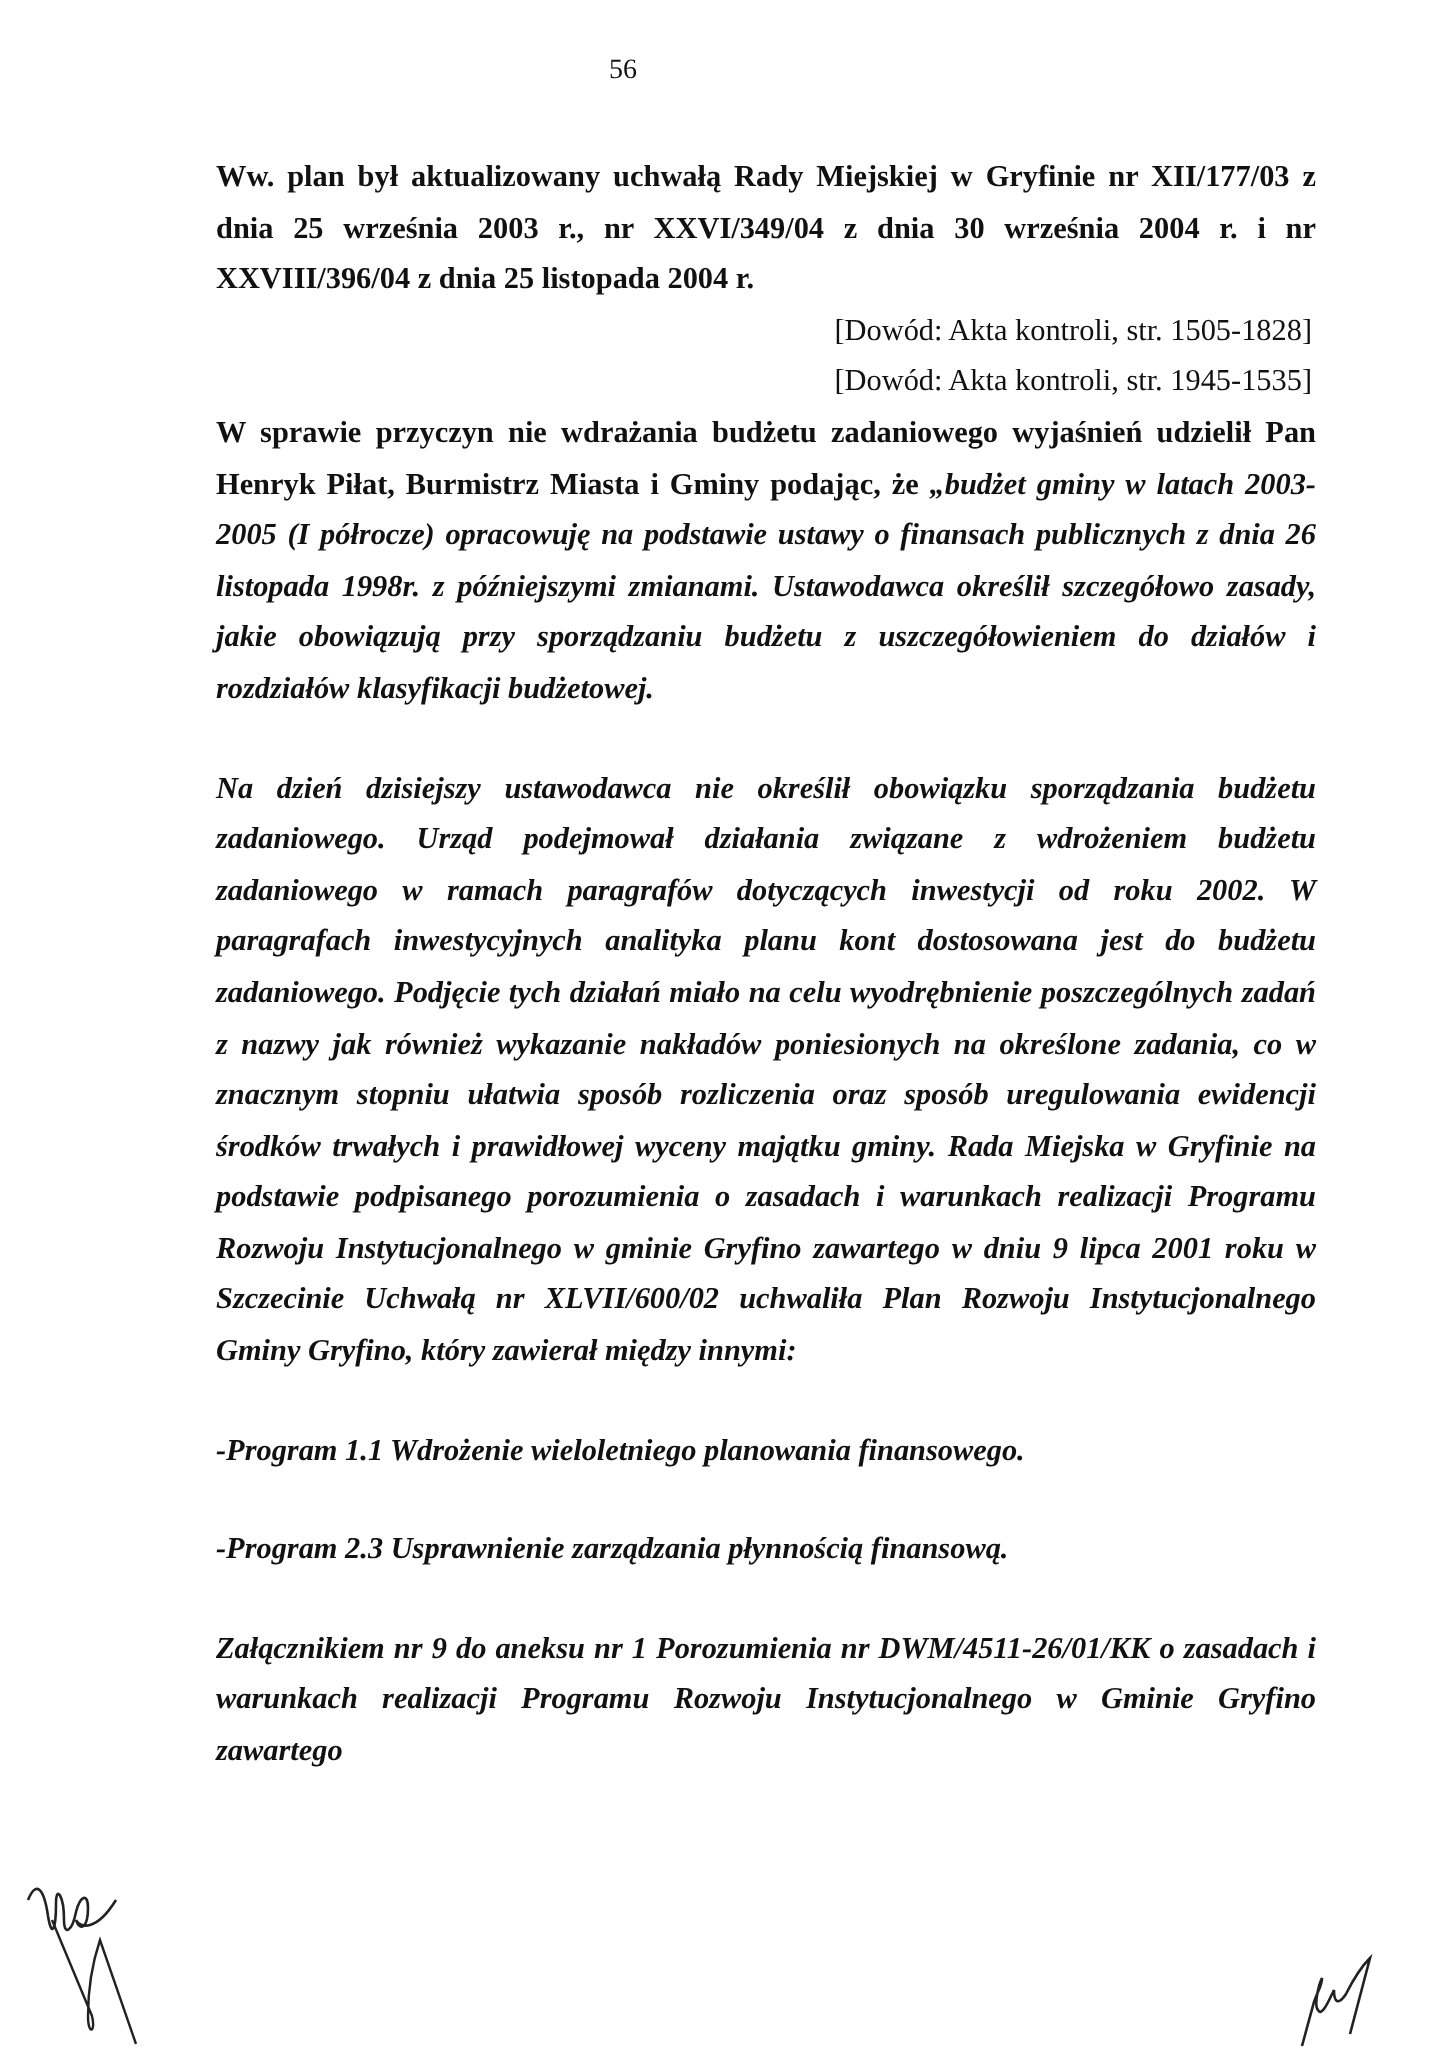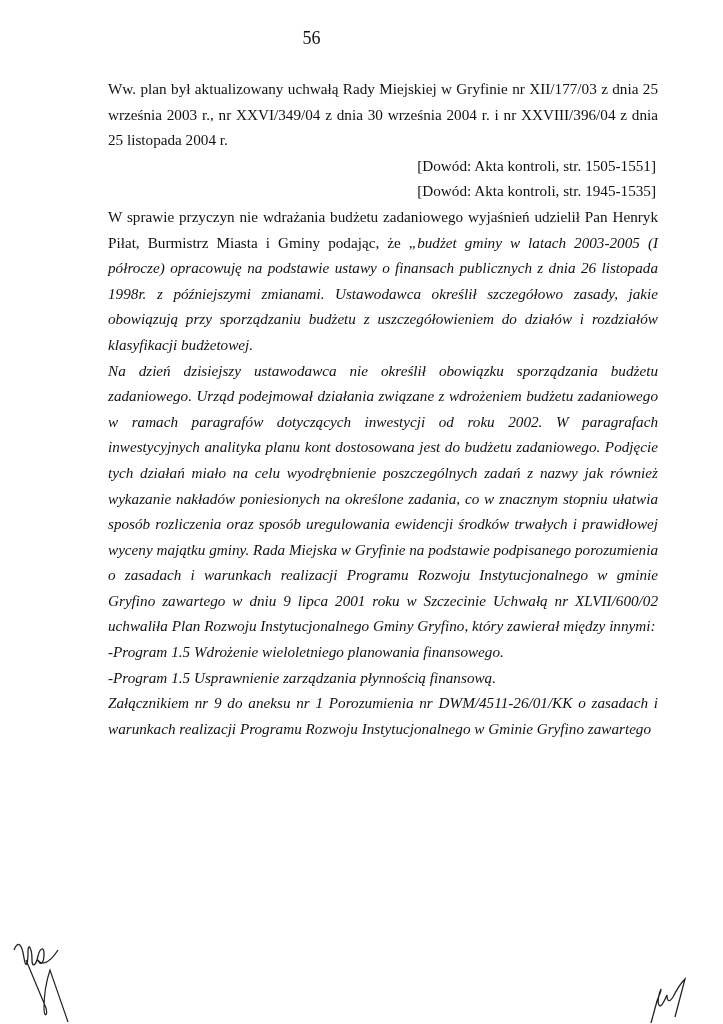--- a/index.html
+++ b/index.html
@@ -14,61 +14,62 @@
       overflow: hidden;
       font-family: "Liberation Serif", "DejaVu Serif", serif;
       color: #111111;
     }
     .page-number {
       position: absolute;
       top: 28px;
       left: 0;
       width: 623px;
       text-align: center;
-      font-size: 18px;
+      font-size: 14px;
       font-weight: normal;
     }
     .body-text {
       position: absolute;
       top: 76px;
       left: 108px;
       width: 550px;
       font-size: 15.2px;
       line-height: 25.6px;
     }
     .para {
       margin: 0;
       text-align: justify;
       text-align-last: left;
+      font-weight: bold;
     }
     .evidence {
       margin: 0;
       text-align: right;
       padding-right: 2px;
     }
-    .italic { font-style: italic; }
+    .italic { font-style: italic; margin-top: 24px; }
     .sig {
       position: absolute;
     }
     .sig-left { left: 10px; top: 930px; }
     .sig-right { left: 645px; top: 975px; }
   </style>
 </head>
 <body>
 
 <div class="page-number">56</div>
 
 <div class="body-text">
   <p class="para">Ww. plan był aktualizowany uchwałą Rady Miejskiej w Gryfinie nr XII/177/03 z dnia 25 września 2003 r., nr XXVI/349/04 z dnia 30 września 2004 r. i nr XXVIII/396/04 z dnia 25 listopada 2004 r.</p>
-  <p class="evidence">[Dowód: Akta kontroli, str. 1505-1551]</p>
+  <p class="evidence">[Dowód: Akta kontroli, str. 1505-1828]</p>
   <p class="evidence">[Dowód: Akta kontroli, str. 1945-1535]</p>
   <p class="para"><span>W sprawie przyczyn nie wdrażania budżetu zadaniowego wyjaśnień udzielił Pan Henryk Piłat, Burmistrz Miasta i Gminy podając, że </span><span class="italic">„budżet gminy w latach 2003-2005 (I półrocze) opracowuję na podstawie ustawy o finansach publicznych z dnia 26 listopada 1998r. z późniejszymi zmianami. Ustawodawca określił szczegółowo zasady, jakie obowiązują przy sporządzaniu budżetu z uszczegółowieniem do działów i rozdziałów klasyfikacji budżetowej.</span></p>
   <p class="para italic">Na dzień dzisiejszy ustawodawca nie określił obowiązku sporządzania budżetu zadaniowego. Urząd podejmował działania związane z wdrożeniem budżetu zadaniowego w ramach paragrafów dotyczących inwestycji od roku 2002. W paragrafach inwestycyjnych analityka planu kont dostosowana jest do budżetu zadaniowego. Podjęcie tych działań miało na celu wyodrębnienie poszczególnych zadań z nazwy jak również wykazanie nakładów poniesionych na określone zadania, co w znacznym stopniu ułatwia sposób rozliczenia oraz sposób uregulowania ewidencji środków trwałych i prawidłowej wyceny majątku gminy. Rada Miejska w Gryfinie na podstawie podpisanego porozumienia o zasadach i warunkach realizacji Programu Rozwoju Instytucjonalnego w gminie Gryfino zawartego w dniu 9 lipca 2001 roku w Szczecinie Uchwałą nr XLVII/600/02 uchwaliła Plan Rozwoju Instytucjonalnego Gminy Gryfino, który zawierał między innymi:</p>
-  <p class="para italic">-Program 1.5 Wdrożenie wieloletniego planowania finansowego.</p>
-  <p class="para italic">-Program 1.5 Usprawnienie zarządzania płynnością finansową.</p>
+  <p class="para italic">-Program 1.1 Wdrożenie wieloletniego planowania finansowego.</p>
+  <p class="para italic">-Program 2.3 Usprawnienie zarządzania płynnością finansową.</p>
   <p class="para italic">Załącznikiem nr 9 do aneksu nr 1 Porozumienia nr DWM/4511-26/01/KK o zasadach i warunkach realizacji Programu Rozwoju Instytucjonalnego w Gminie Gryfino zawartego</p>
 </div>
 
 <div class="sig sig-left">
   <svg width="60" height="95" viewBox="0 0 60 95">
     <path d="M4 20 C 8 10, 12 14, 14 28 C 16 40, 18 34, 18 22 C 18 12, 22 18, 22 30 C 22 38, 26 36, 28 26 C 30 18, 34 16, 34 24 C 34 34, 30 36, 28 30 C 30 34, 38 36, 48 20" fill="none" stroke="#222" stroke-width="1.3"></path>
     <path d="M16 30 L 36 78 C 38 86, 34 88, 34 78 C 34 66, 36 52, 40 40 L 58 92" fill="none" stroke="#222" stroke-width="1.2"></path>
   </svg>
 </div>
 

